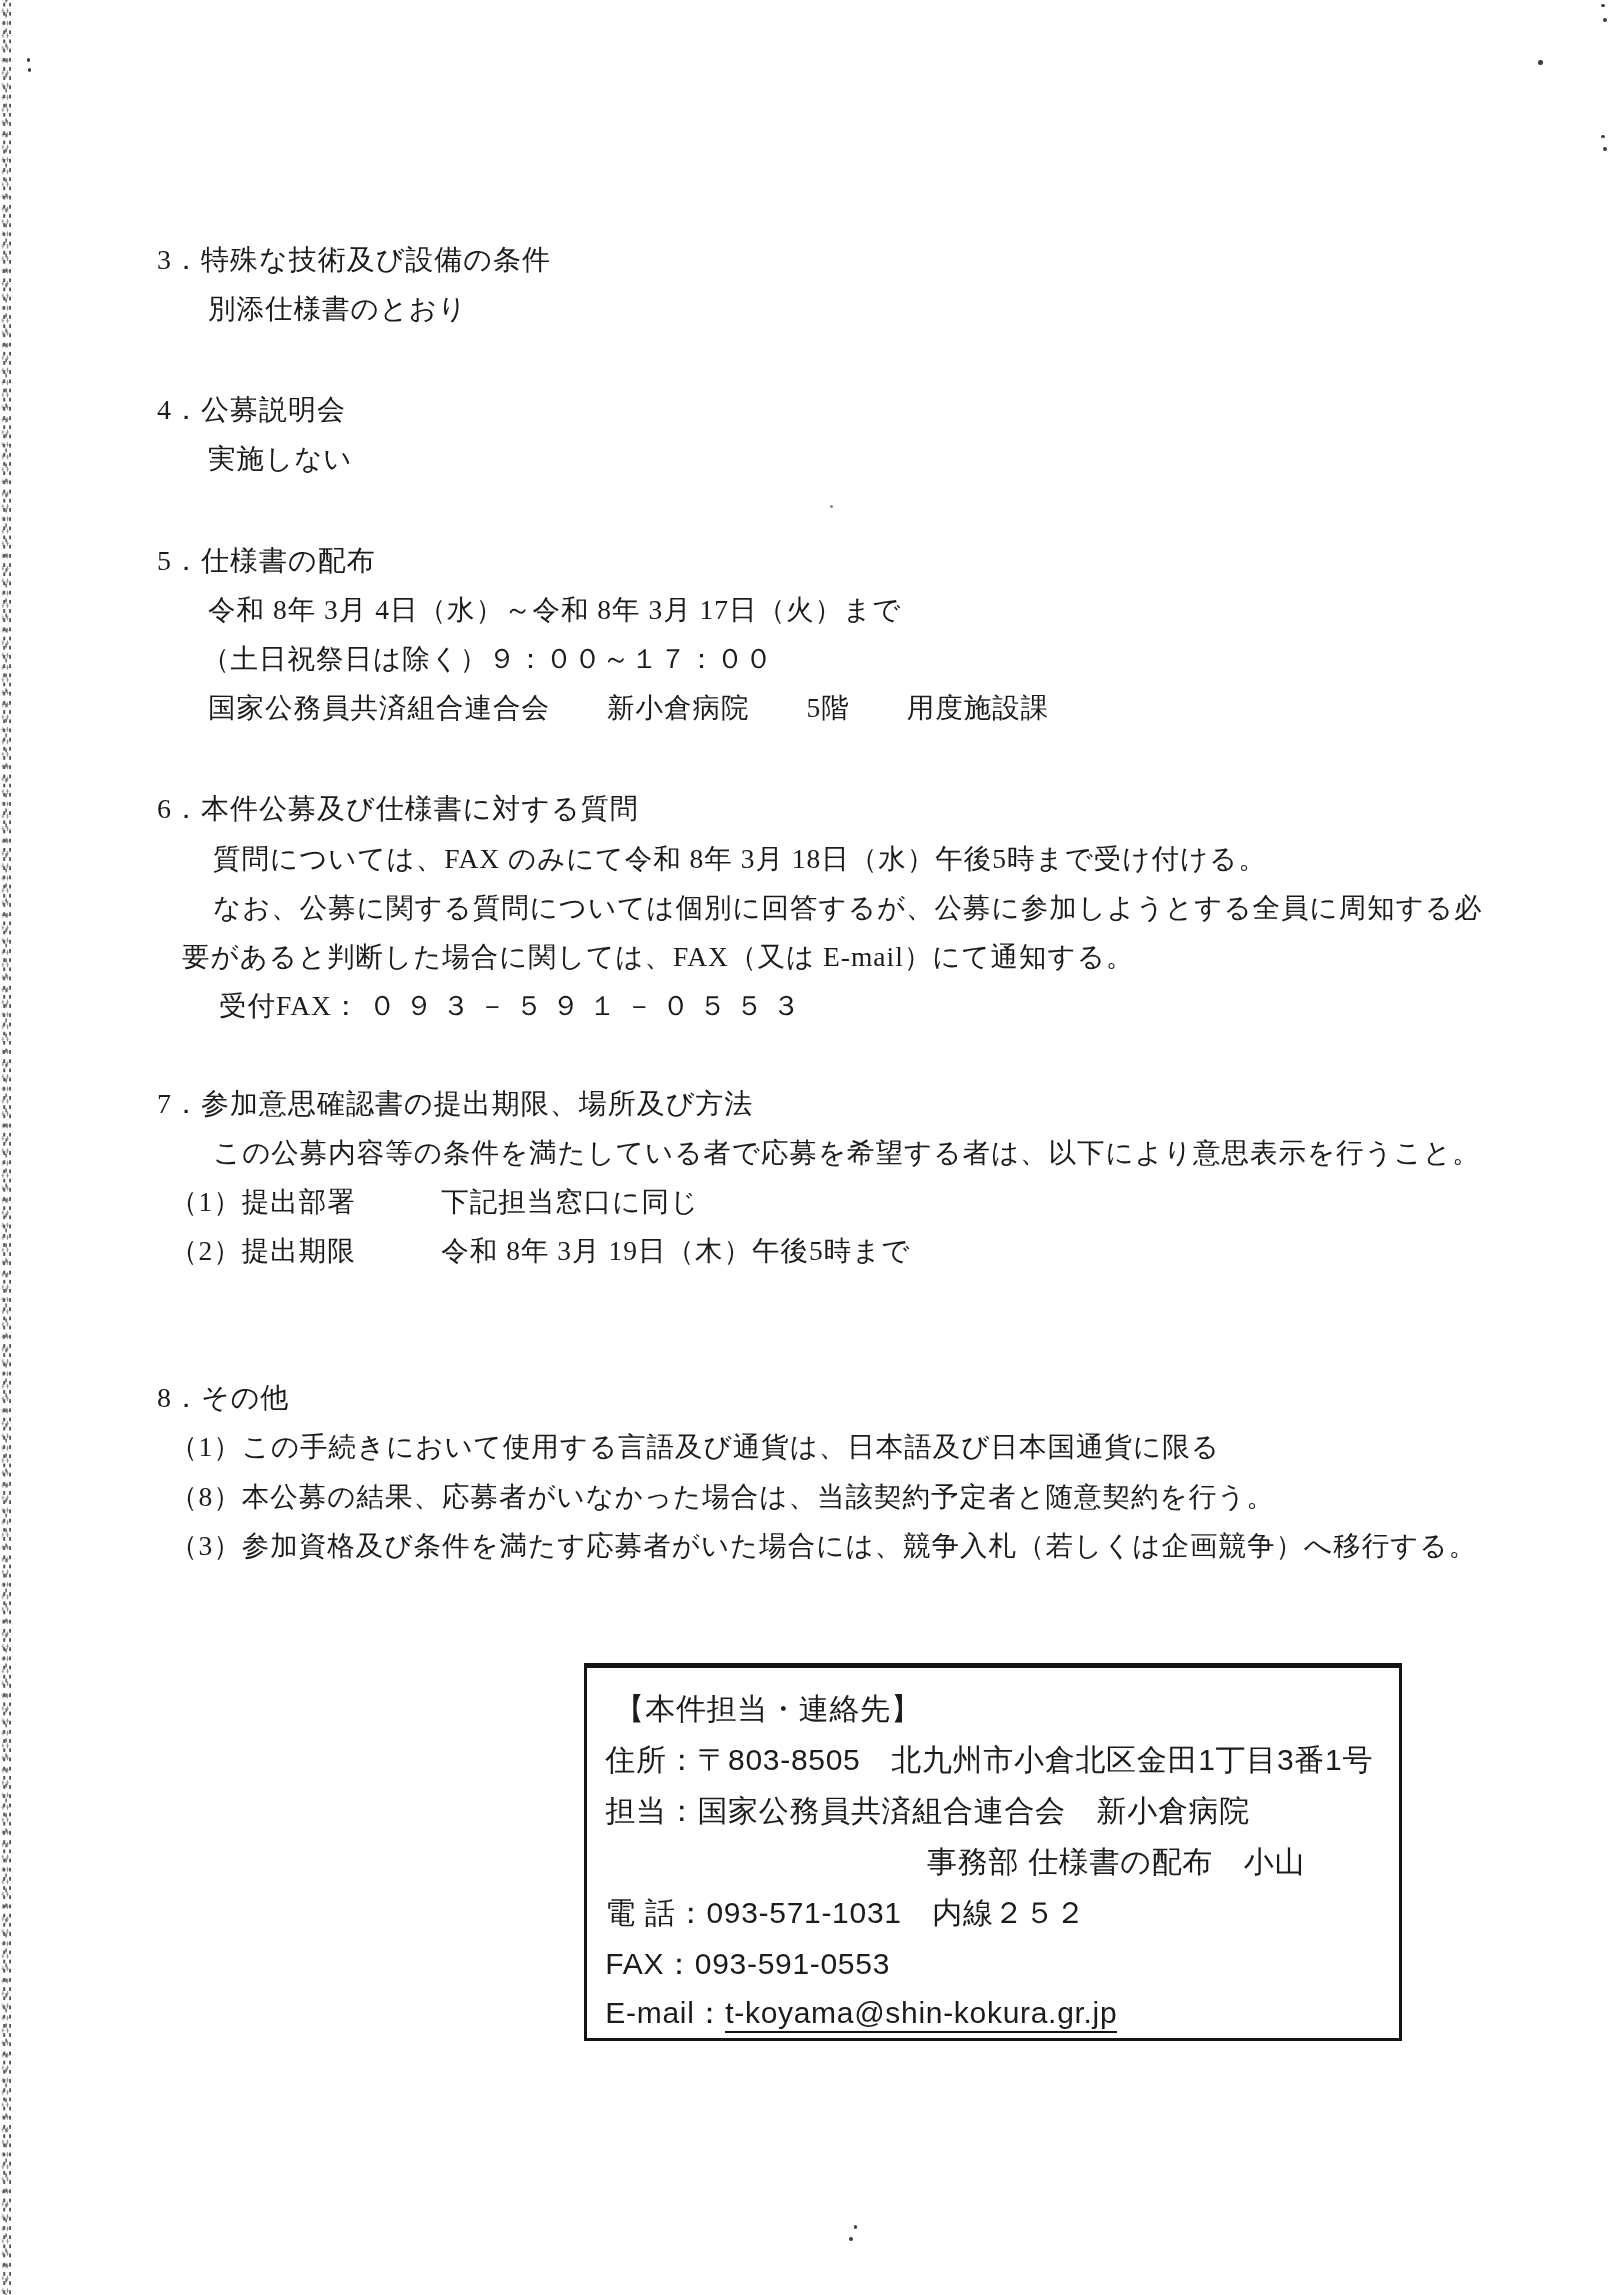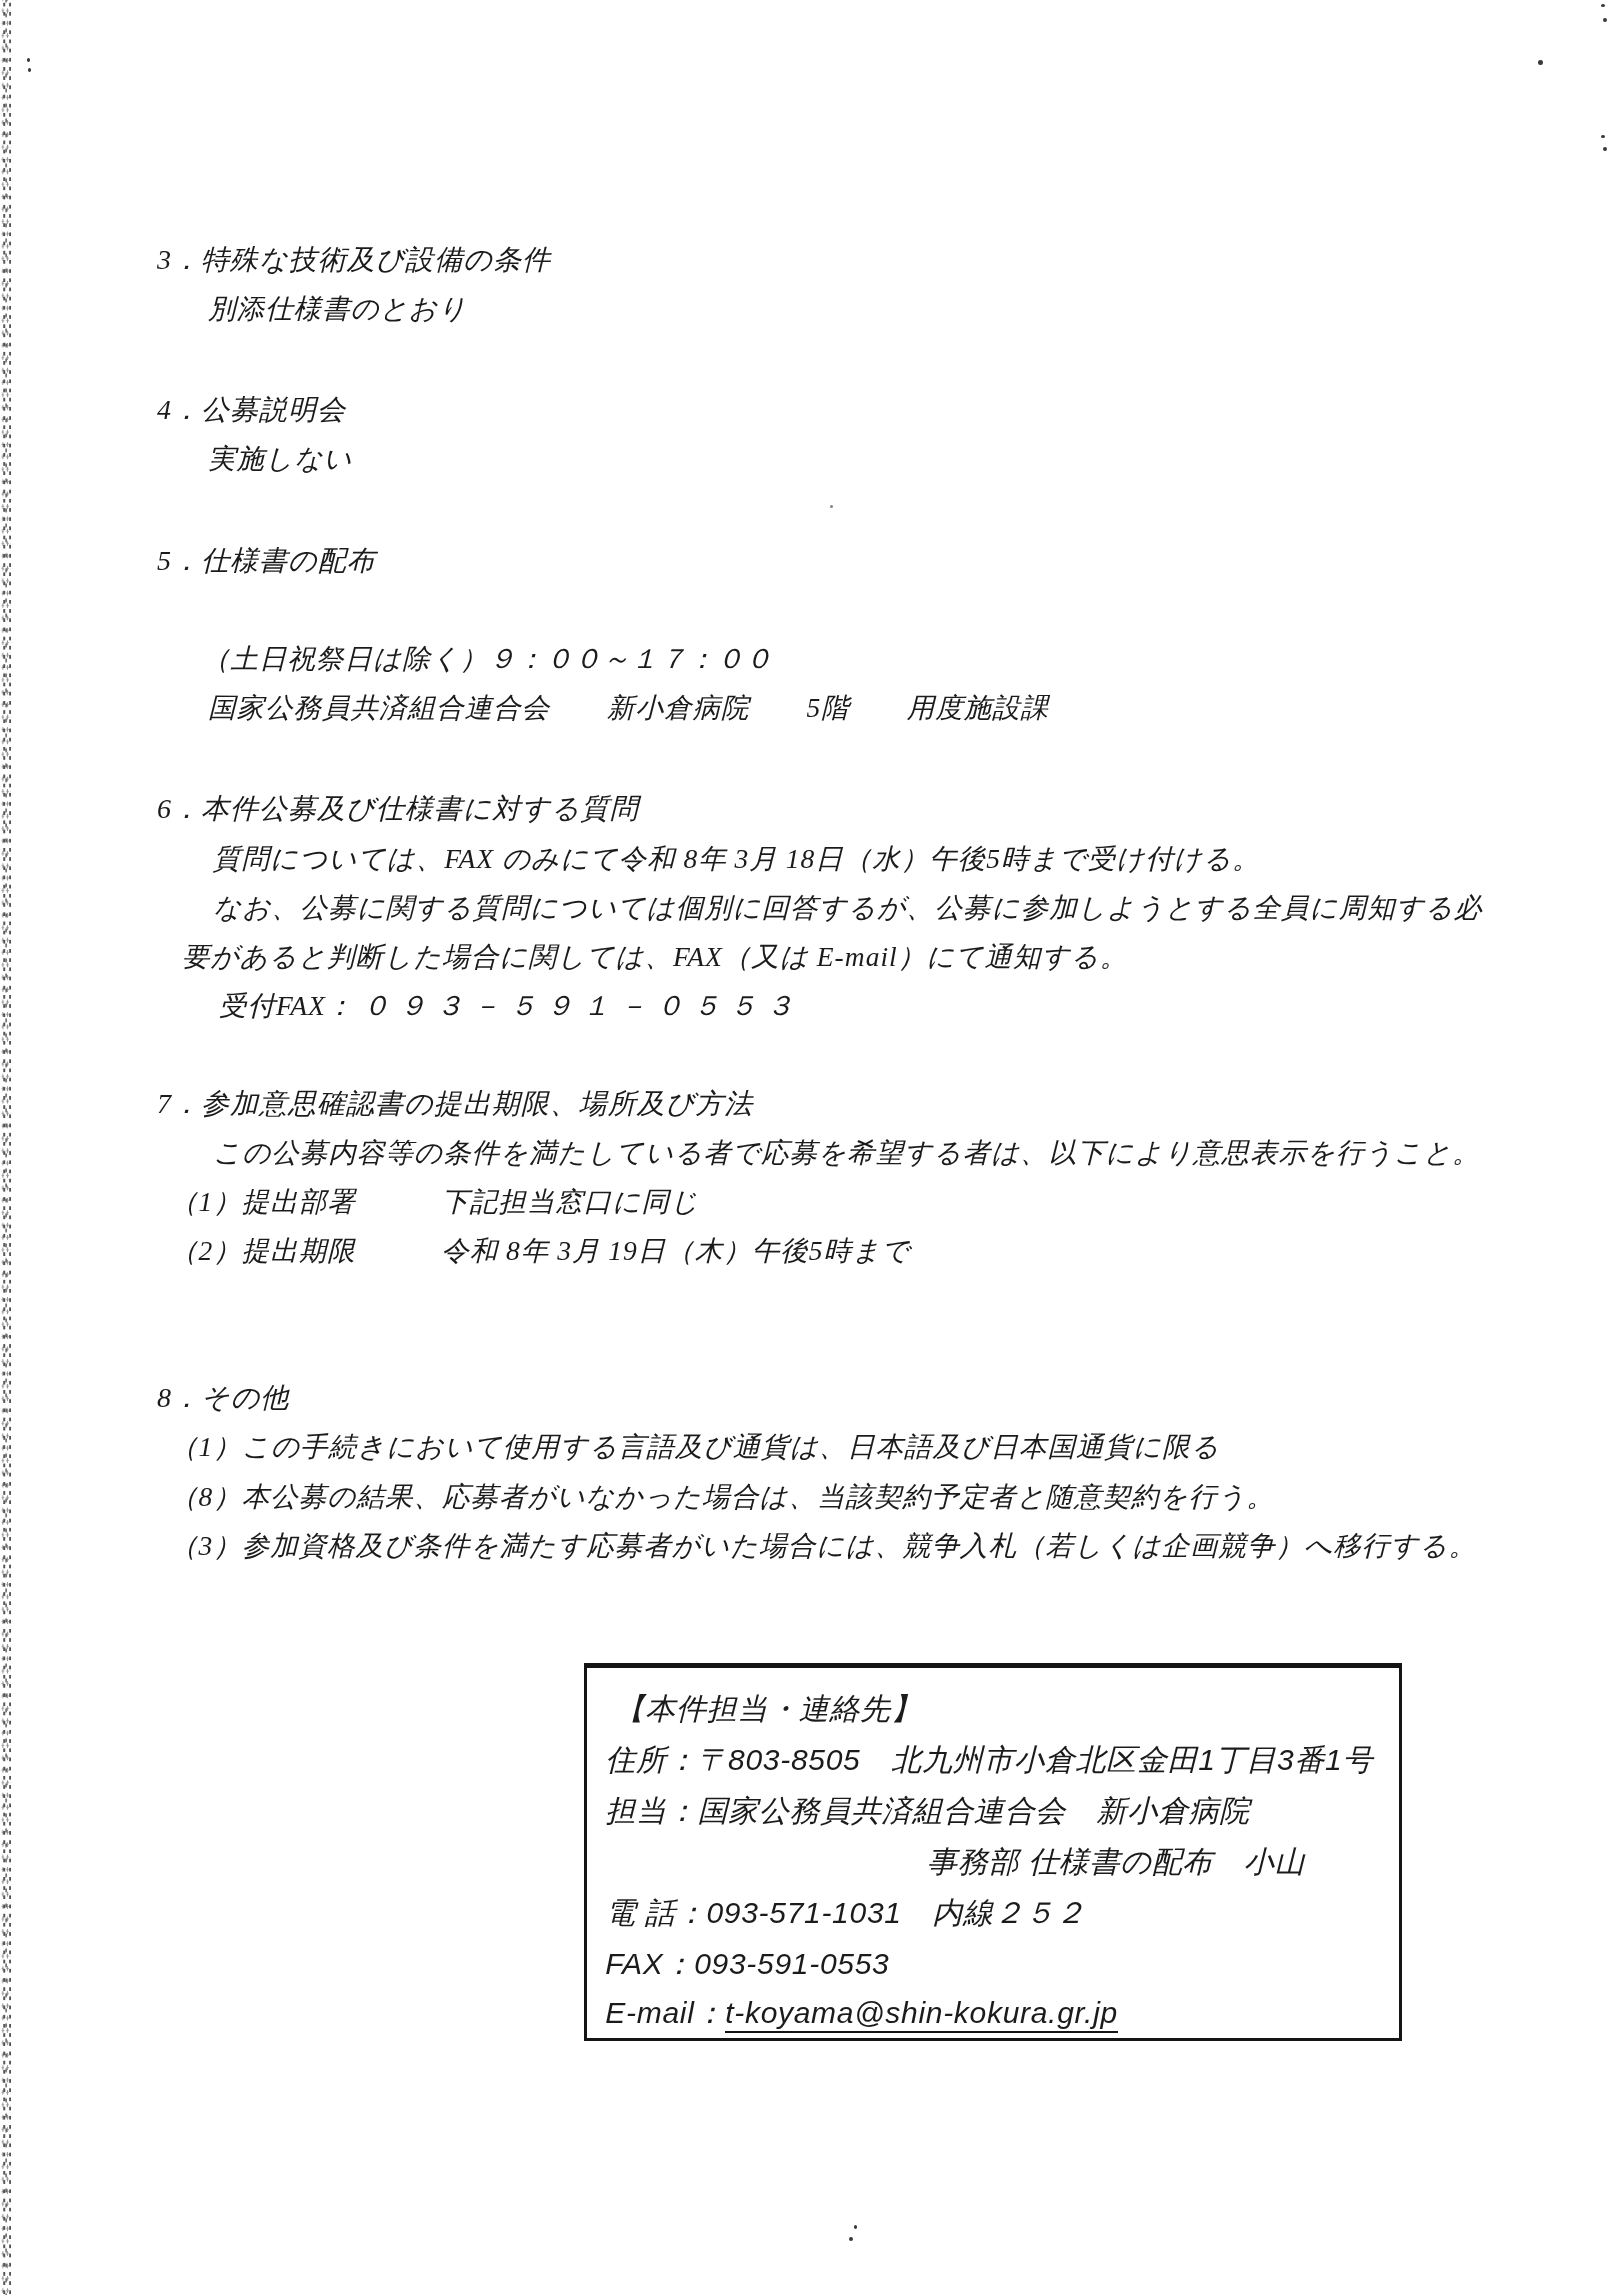--- a/index.html
+++ b/index.html
@@ -3,21 +3,20 @@
 <meta charset="utf-8">
 <style>
   html,body{margin:0;padding:0;background:#e8e8e8;}
   .page{
     position:relative;
     width:1623px;height:2295px;
     background:#ffffff;
     overflow:hidden;
     font-family:"Liberation Serif","DejaVu Serif",serif;
     color:#1b1b1b;
-    font-style:italic;
   }
   .line{
     position:absolute;
     white-space:nowrap;
     font-size:27.5px;
     line-height:37px;
     letter-spacing:1px;
   }
   .heading{font-size:28px;}
   .wide-digits{letter-spacing:9.2px;margin-left:8px;}
@@ -72,20 +71,21 @@
   <div class="speck" style="left:854px;top:2225px;width:3.3px;height:3.9px;"></div>
   <div class="speck" style="left:849px;top:2237px;width:3.9px;height:3.9px;"></div>
 
   <div class="line heading" style="left:157px;top:241px;">3．特殊な技術及び設備の条件</div>
   <div class="line" style="left:208px;top:290px;">別添仕様書のとおり</div>
 
   <div class="line heading" style="left:157px;top:391px;">4．公募説明会</div>
   <div class="line" style="left:208px;top:440px;">実施しない</div>
 
   <div class="line heading" style="left:157px;top:542px;">5．仕様書の配布</div>
+  <div class="line" style="left:208px;top:591px;">令和 8年 3月 4日（水）～令和 8年 3月 17日（火）まで</div>
   <div class="line" style="left:202px;top:640px;">（土日祝祭日は除く）９：００～１７：００</div>
   <div class="line" style="left:208px;top:689px;">国家公務員共済組合連合会　　新小倉病院　　5階　　用度施設課</div>
 
   <div class="line heading" style="left:157px;top:790px;">6．本件公募及び仕様書に対する質問</div>
   <div class="line" style="left:213px;top:840px;">質問については、FAX のみにて令和 8年 3月 18日（水）午後5時まで受け付ける。</div>
   <div class="line" style="left:213px;top:889px;">なお、公募に関する質問については個別に回答するが、公募に参加しようとする全員に周知する必</div>
   <div class="line" style="left:182px;top:938px;">要があると判断した場合に関しては、FAX（又は E-mail）にて通知する。</div>
   <div class="line" style="left:219px;top:987px;"><span>受付FAX：</span><span class="wide-digits">０９３－５９１－０５５３</span></div>
 
   <div class="line heading" style="left:157px;top:1085px;">7．参加意思確認書の提出期限、場所及び方法</div>

